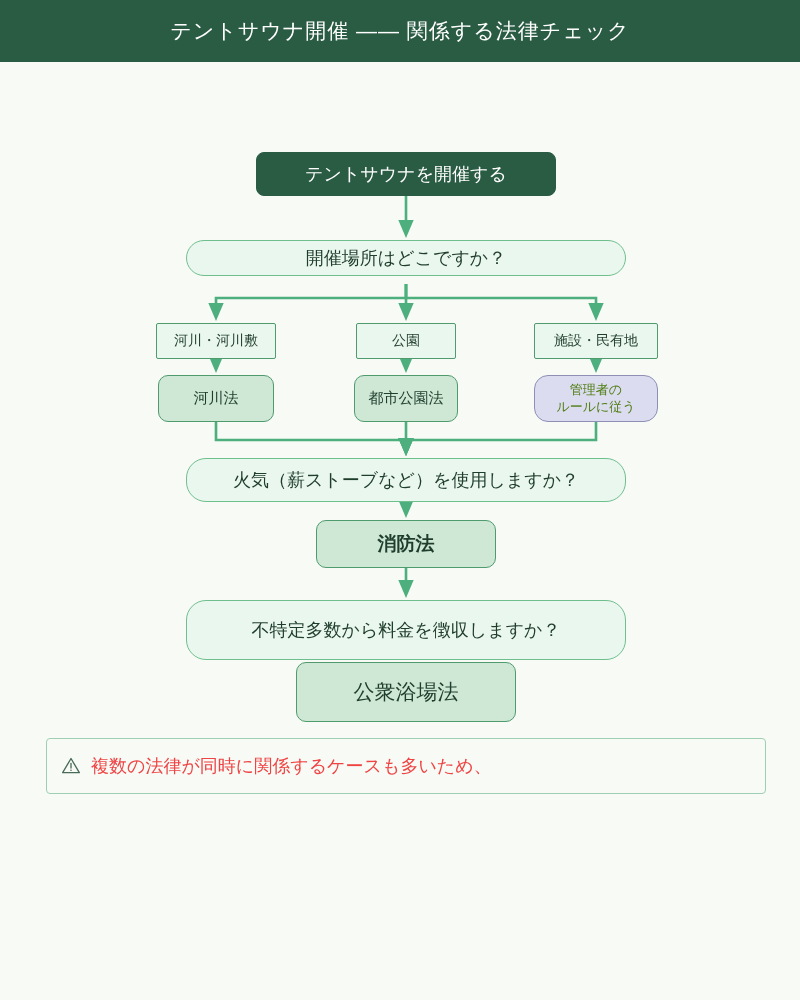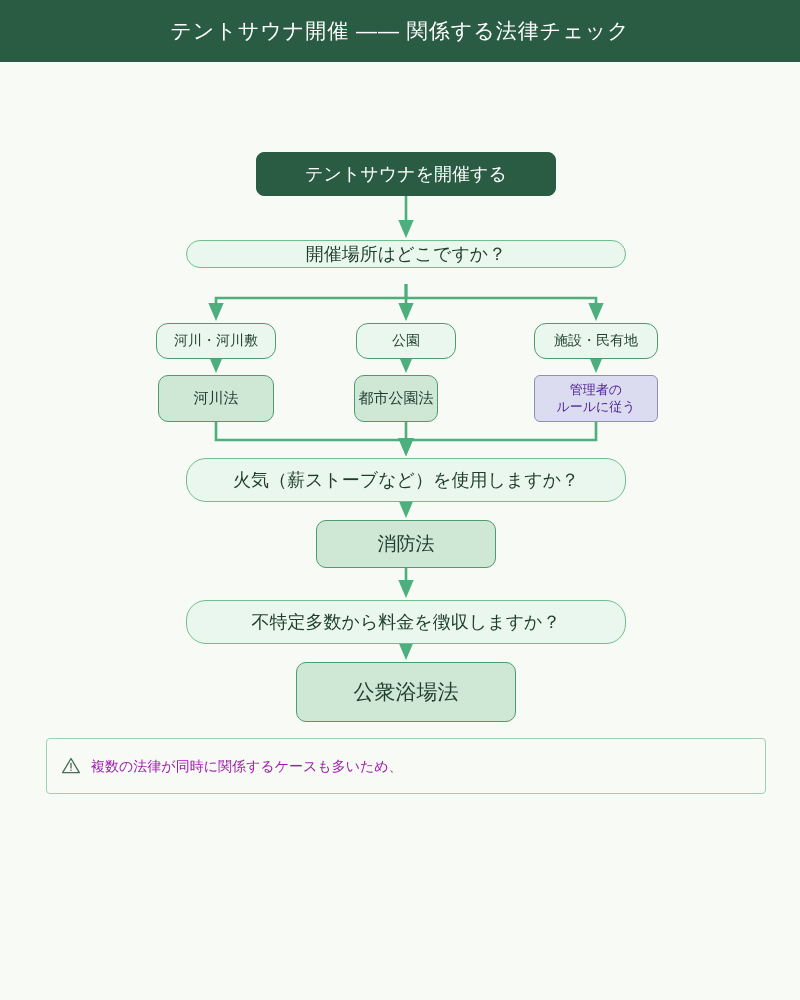--- a/index.html
+++ b/index.html
@@ -63,65 +63,65 @@
   }
 
   
   .n-question {
     background: #eaf7ee;
     border: 1px solid #6fbf8e;
     border-radius: 20px;
     font-size: 18px;
     color: #1f3d2b;
   }
-  .q1 { left: 180px; top: 178px; width: 440px; height: 28px; }
+  .q1 { left: 180px; top: 178px; width: 440px; height: 36px; }
   .q2 { left: 180px; top: 396px; width: 440px; height: 44px; }
-  .q3 { left: 180px; top: 538px; width: 440px; height: 44px; }
+  .q3 { left: 180px; top: 538px; width: 440px; height: 60px; }
 
   
   .n-option {
     background: #eaf7ee;
     border: 1px solid #4f9b6e;
-    border-radius: 12px;
+    border-radius: 2px;
     font-size: 14px;
     height: 36px;
   }
   .o1 { left: 150px; top: 261px; width: 120px; }
   .o2 { left: 350px; top: 261px; width: 100px; }
   .o3 { left: 528px; top: 261px; width: 124px; }
 
   
   .n-law {
     background: #cfe8d6;
     border: 1px solid #4f9b6e;
     border-radius: 10px;
     font-size: 15px;
     color: #1f3d2b;
   }
   .l1 { left: 152px; top: 313px; width: 116px; height: 47px; }
-  .l2 { left: 348px; top: 313px; width: 84px; height: 47px; }
+  .l2 { left: 348px; top: 313px; width: 104px; height: 47px; }
 
   .n-note-box {
     position: absolute;
     left: 528px; top: 313px;
     width: 124px; height: 47px;
     background: #dcdcf0;
     border: 1px solid #8f8fb5;
-    border-radius: 6px;
+    border-radius: 14px;
     box-sizing: border-box;
     display: flex;
     align-items: center;
     justify-content: center;
     text-align: center;
     font-size: 13px;
     line-height: 1.3;
-    color: #4c1d95;
-  }
-
-  .l3 { left: 310px; top: 458px; width: 180px; height: 48px; font-size: 19px; }
+    color: #4d7c0f;
+  }
+
+  .l3 { left: 310px; top: 458px; width: 180px; height: 48px; font-size: 19px; font-weight: bold; }
   .l4 { left: 290px; top: 600px; width: 220px; height: 60px; font-size: 21px; }
 
   
   .footnote {
     position: absolute;
     left: 40px;
     top: 676px;
     width: 720px;
     height: 56px;
     box-sizing: border-box;
@@ -132,23 +132,23 @@
     align-items: center;
     padding: 0 14px;
   }
   .footnote-icon {
     width: 20px;
     height: 20px;
     margin-right: 10px;
     flex: 0 0 auto;
   }
   .footnote-text {
-    font-size: 14px;
+    font-size: 18px;
     line-height: 1.6;
-    color: #a21caf;
+    color: #ef4444;
   }
 
   svg.connectors {
     position: absolute;
     left: 0; top: 0;
     width: 800px; height: 680px;
     pointer-events: none;
   }
 </style>
 </head>

